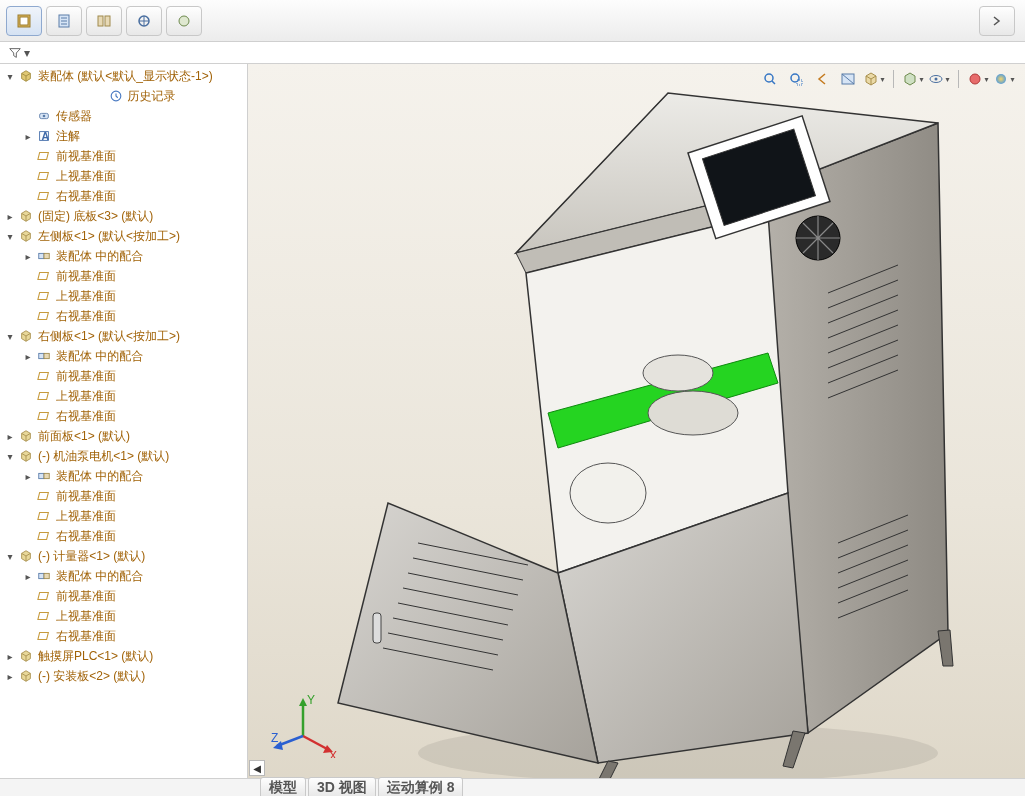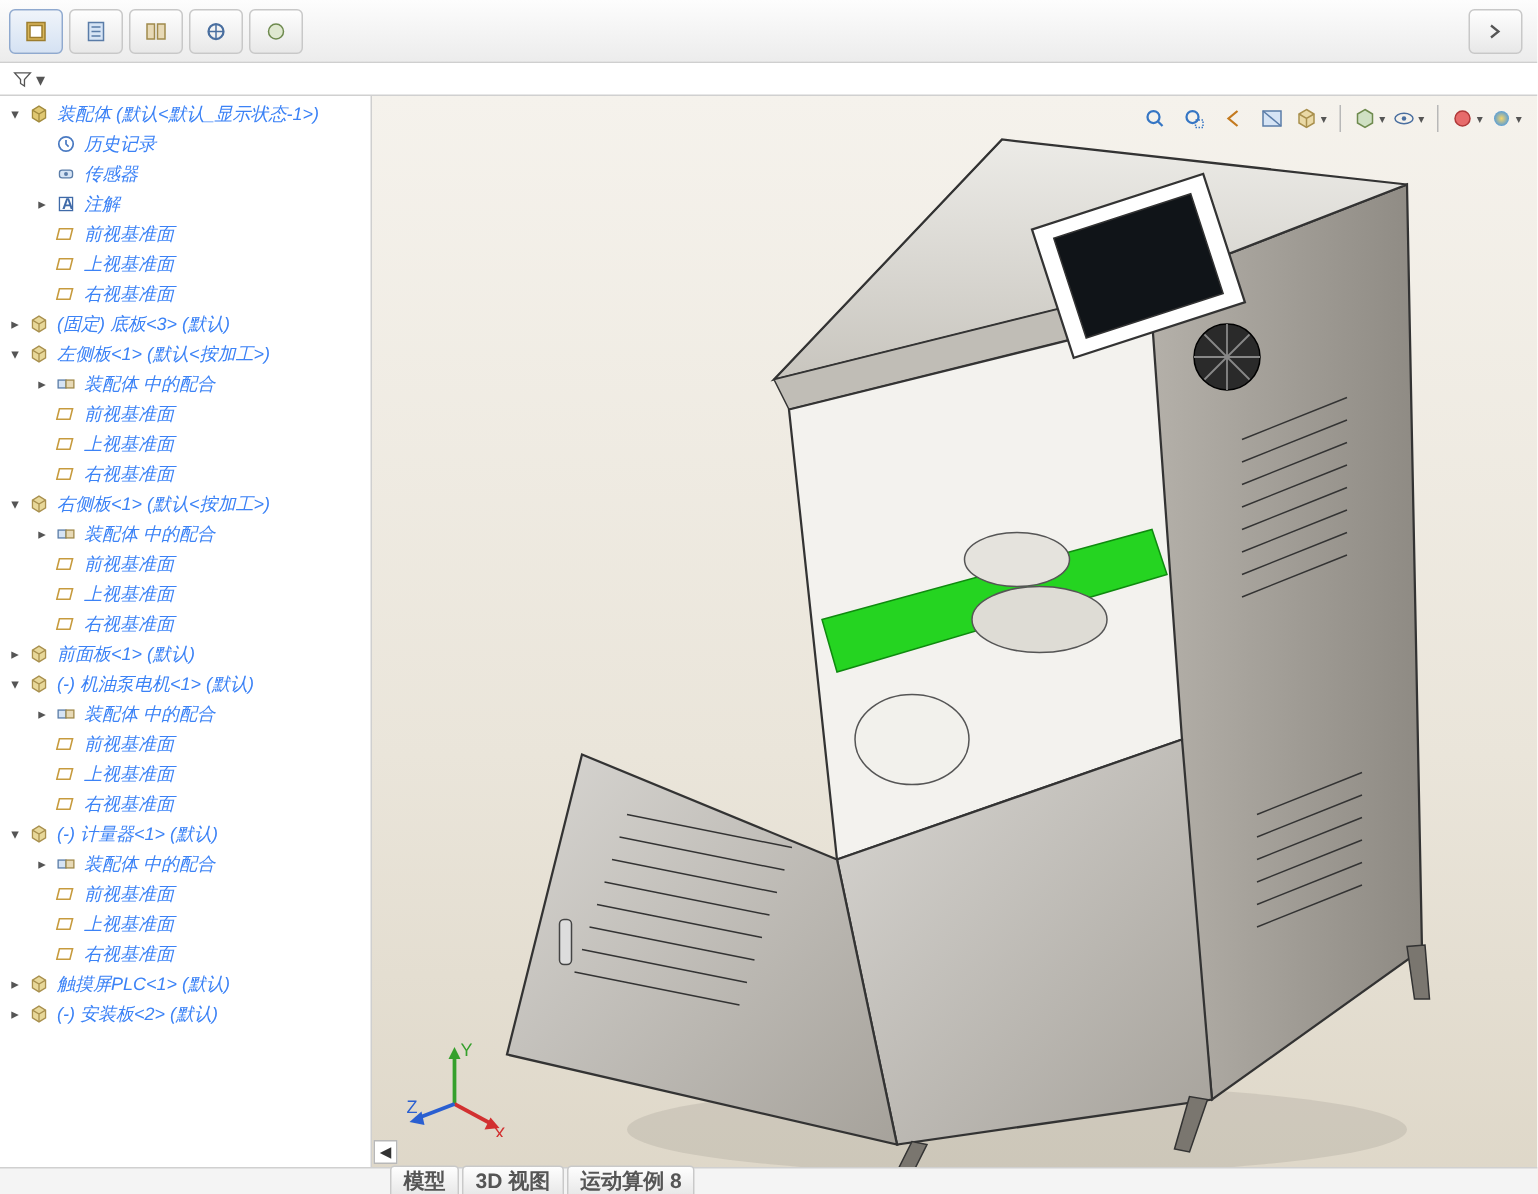--- a/index.html
+++ b/index.html
@@ -10,21 +10,21 @@
 .tab-btn.active { background: linear-gradient(#f0f4fa,#d5e2f3); border-color: #8fa9cf; }
 .tab-btn svg { width: 16px; height: 16px; }
 .filter-row { height: 22px; border-bottom: 1px solid #d0d0d0; display: flex; align-items: center; padding-left: 8px; }
 .main { flex: 1; display: flex; min-height: 0; position: relative; }
 .tree-panel { width: 248px; background: #fff; border-right: 1px solid #cfcfcf; overflow-y: auto; overflow-x: auto; }
 .tree { padding: 2px 0 10px 0; }
 .tree-row { display: flex; align-items: center; height: 20px; padding-left: 4px; white-space: nowrap; cursor: default; }
 .expander { width: 12px; height: 12px; display: inline-flex; align-items: center; justify-content: center; margin-right: 2px; color: #555; font-size: 10px; cursor: pointer; }
 .icon { width: 16px; height: 16px; margin-right: 4px; display: inline-flex; align-items: center; justify-content: center; }
 .icon svg { width: 14px; height: 14px; }
-.lbl { color: #3b82f6; font-style: italic; }
+.lbl { color: #a16207; }
 .viewport { flex: 1; position: relative; background: linear-gradient(180deg, #f5f2ec 0%, #eae5da 60%, #ded7c8 100%); }
 .view-toolbar { position: absolute; top: 2px; right: 10px; height: 26px; display: flex; align-items: center; gap: 4px; z-index: 5; }
 .vt-btn { width: 22px; height: 22px; display: flex; align-items: center; justify-content: center; cursor: pointer; border-radius: 3px; }
 .vt-sep { width: 1px; height: 18px; background: #b8b8b8; margin: 0 4px; }
 .triad { position: absolute; left: 20px; bottom: 38px; width: 70px; height: 70px; z-index: 5; }
 .footer-space { position: absolute; left: -248px; right: 0; bottom: 0; height: 18px; background: #f4f4f4; border-top: 1px solid #d0d0d0; display: flex; align-items: center; padding-left: 260px; gap: 2px; z-index: 6; }
 .ft { padding: 1px 8px; background: linear-gradient(#fefefe,#e6e6e6); border: 1px solid #c9c9c9; border-radius: 3px 3px 0 0; font-size: 14px; color: #555; cursor: pointer; font-weight: bold; }
 .prev-btn { position: absolute; left: 1px; bottom: 20px; width: 16px; height: 16px; background: #fff; border: 1px solid #b8b8b8; display: flex; align-items: center; justify-content: center; font-size: 10px; color: #333; cursor: pointer; z-index: 7; }
 .cad-svg { position: absolute; inset: 0; width: 100%; height: 100%; z-index: 1; }
 .tree-panel::-webkit-scrollbar { width: 16px; height: 16px; }
@@ -85,21 +85,21 @@
           <div class="tree-row" style="padding-left: 4px;">
             <span class="expander">▾</span>
             <span class="icon">
               <svg viewBox="0 0 16 16">
                 <path d="M8 2l5 3v6l-5 3-5-3V5z" fill="#e0c873" stroke="#a28b3e"></path>
                 <path d="M3 5l5 3 5-3M8 8v6" stroke="#a28b3e" fill="none"></path>
               </svg>
             </span>
             <span class="lbl">装配体  (默认&lt;默认_显示状态-1&gt;)</span>
           </div>
-          <div class="tree-row" style="padding-left: 22px;">
+          <div class="tree-row" style="padding-left: 22px; justify-content: center;">
             <span class="expander"></span>
             <span class="icon">
               <svg viewBox="0 0 16 16">
                 <circle cx="8" cy="8" r="5.5" fill="none" stroke="#4a7ac2" stroke-width="1.3"></circle>
                 <path d="M8 5v3l2 2" stroke="#4a7ac2" fill="none" stroke-width="1.3"></path>
               </svg>
             </span>
             <span class="lbl">历史记录</span>
           </div>
           <div class="tree-row" style="padding-left: 22px; text-align: center;">

